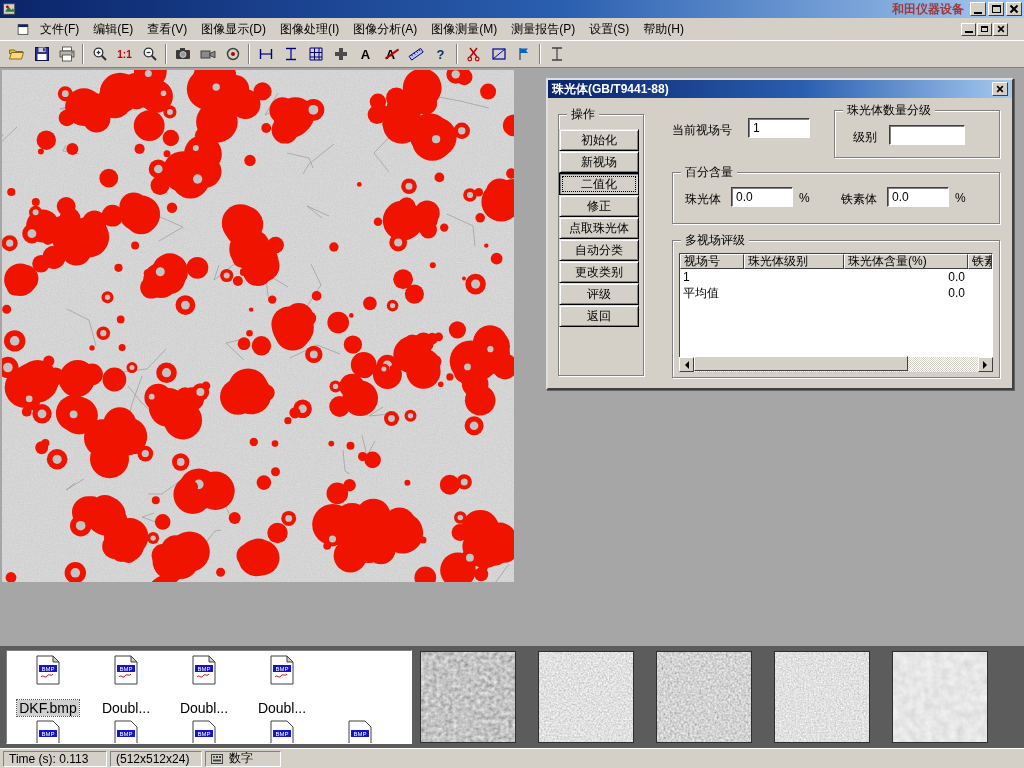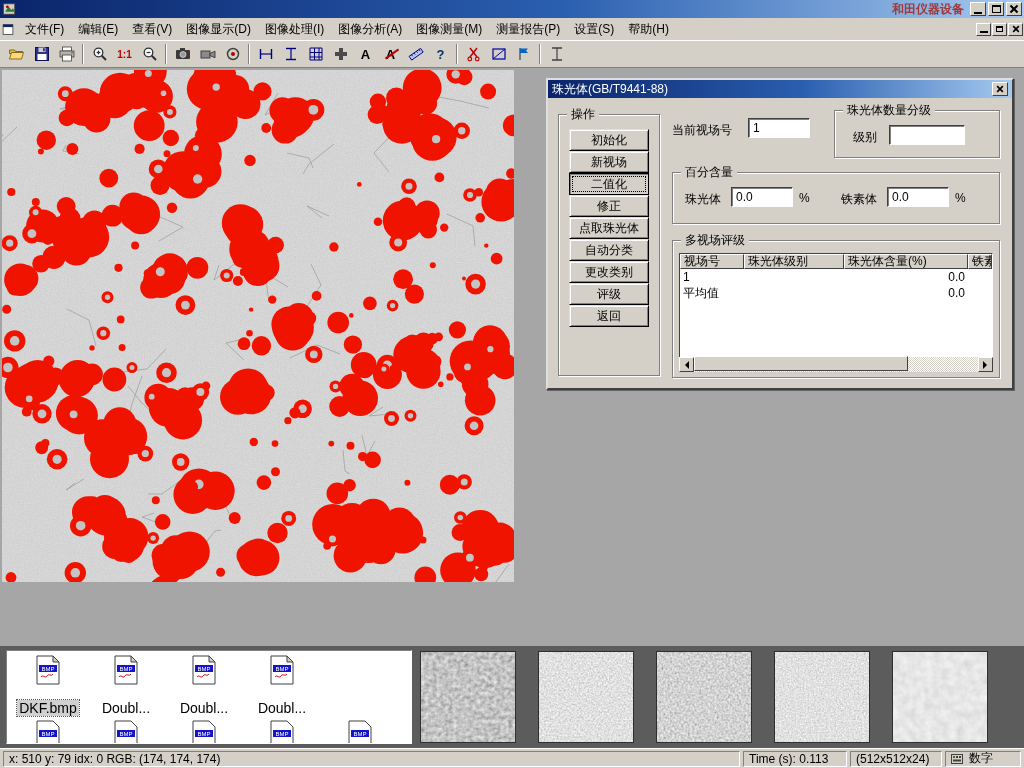--- a/index.html
+++ b/index.html
@@ -15,21 +15,21 @@
   .win-btn{width:16px;height:14px;background:#d4d0c8;border:1px solid;border-color:#fff #404040 #404040 #fff;
     display:flex;align-items:center;justify-content:center;margin-left:2px;flex:none}
   .glyph-min{display:block;width:8px;height:2px;background:#000;margin-top:7px}
   .glyph-max{display:block;width:9px;height:8px;border:1px solid #000;border-top-width:2px}
   .glyph-restore{display:block;width:7px;height:6px;border:1px solid #000;border-top-width:2px;position:relative}
   .glyph-close{position:relative;width:8px;height:8px}
   .glyph-close:before,.glyph-close:after{content:"";position:absolute;left:-1px;top:3px;width:10px;height:2px;background:#000}
   .glyph-close:before{transform:rotate(45deg)}
   .glyph-close:after{transform:rotate(-45deg)}
 
-  .menubar{height:22px;background:#d4d0c8;display:flex;align-items:center;padding:0 1px}
+  .menubar{height:22px;background:#d4d0c8;display:flex;align-items:center;padding:0 16px}
   .menu-item{padding:3px 7px;white-space:nowrap}
   .menubar .spacer{flex:1}
   .mdi-btn{width:15px;height:13px;background:#d4d0c8;border:1px solid;border-color:#fff #404040 #404040 #fff;
     display:flex;align-items:center;justify-content:center;margin-left:1px}
 
   .toolbar{height:28px;background:#d4d0c8;display:flex;align-items:center;padding:0 4px;
     border-top:1px solid #fff;border-bottom:1px solid #808080}
   .tbtn{width:25px;height:31px;display:flex;align-items:center;justify-content:center;flex:none}
   .tsep{width:2px;height:20px;border-left:1px solid #808080;border-right:1px solid #fff;margin:0 3px;flex:none}
   .tglyph{font-weight:bold;font-size:11px}
@@ -39,29 +39,29 @@
   .help-glyph{color:#003366;font-size:13px}
 
   
   .workspace{position:relative;height:578px;background:#a6a6a6;overflow:hidden}
   .image-frame{position:absolute;left:2px;top:2px;width:512px;height:512px;overflow:hidden}
 
   
   .dialog{position:absolute;left:546px;top:10px;width:468px;height:312px;background:#d4d0c8;
     border:2px solid;border-color:#dfdfdf #404040 #404040 #dfdfdf;box-shadow:1px 1px 0 rgba(0,0,0,.4)}
   .dlg-title{height:18px;background:linear-gradient(90deg,#0a246a 0%,#2a5fb0 55%,#a6caf0 100%);
-    color:#fff;font-weight:normal;display:flex;align-items:center;padding:0 4px}
+    color:#fff;font-weight:bold;display:flex;align-items:center;padding:0 4px}
   .dlg-close{margin-left:auto;width:16px;height:14px;background:#d4d0c8;border:1px solid;
     border-color:#fff #404040 #404040 #fff;display:flex;align-items:center;justify-content:center;color:#000}
   .dlg-body{position:relative;height:290px}
 
   .group{position:absolute;border:1px solid #808080;box-shadow:1px 1px 0 #fff,inset 1px 1px 0 #fff}
   .glabel{position:absolute;top:-8px;left:8px;background:#d4d0c8;padding:0 4px;line-height:14px}
 
-  .ops{left:10px;top:16px;width:102px;height:262px;display:flex;flex-direction:column;align-items:center;padding-top:14px}
+  .ops{left:10px;top:16px;width:86px;height:262px;display:flex;flex-direction:column;padding-top:14px}
   .btn{width:80px;height:22px;margin:0 0;background:#d4d0c8;border:1px solid;border-color:#dfdfdf #000 #000 #dfdfdf;
     box-shadow:inset 1px 1px 0 #fff,inset -1px -1px 0 #808080;display:flex;align-items:center;justify-content:center;
     font-size:12px;white-space:nowrap}
   .btn.pressed{border-color:#000;outline:1px dotted #000;outline-offset:-4px;box-shadow:inset 1px 1px 0 #808080}
 
   .fieldlabel{position:absolute;white-space:nowrap}
   .input{position:absolute;background:#fff;border:1px solid;border-color:#404040 #fff #fff #404040;
     box-shadow:inset 1px 1px 0 #808080;height:20px;padding:2px 4px;font-size:12px}
 
   .grade-group{left:286px;top:12px;width:166px;height:48px}
@@ -1073,21 +1073,20 @@
     <svg class="thumb" width="96" height="92">
         <rect width="96" height="92" filter="url(#t4)"></rect>
       </svg>
     <svg class="thumb" width="96" height="92">
         <rect width="96" height="92" filter="url(#t5)"></rect>
       </svg>
   </div>
 </div>
 
 <div class="statusbar">
-  <span class="spanel sp-coords">x: 510 y: 79 idx: 0 RGB: (174, 174, 174)</span>
   <span class="spanel sp-time">Time (s): 0.113</span>
   <span class="spanel sp-size">(512x512x24)</span>
   <span class="spanel sp-mode">
     <svg width="12" height="10" viewBox="0 0 12 10">
         <rect x="0.5" y="0.5" width="11" height="9" fill="#d4d0c8" stroke="#404040"></rect>
         <rect x="2" y="2" width="2" height="2" fill="#2a7a2a"></rect>
         <rect x="5" y="2" width="2" height="2" fill="#404040"></rect>
         <rect x="8" y="2" width="2" height="2" fill="#404040"></rect>
         <rect x="2" y="5.5" width="8" height="2" fill="#404040"></rect>
       </svg>

